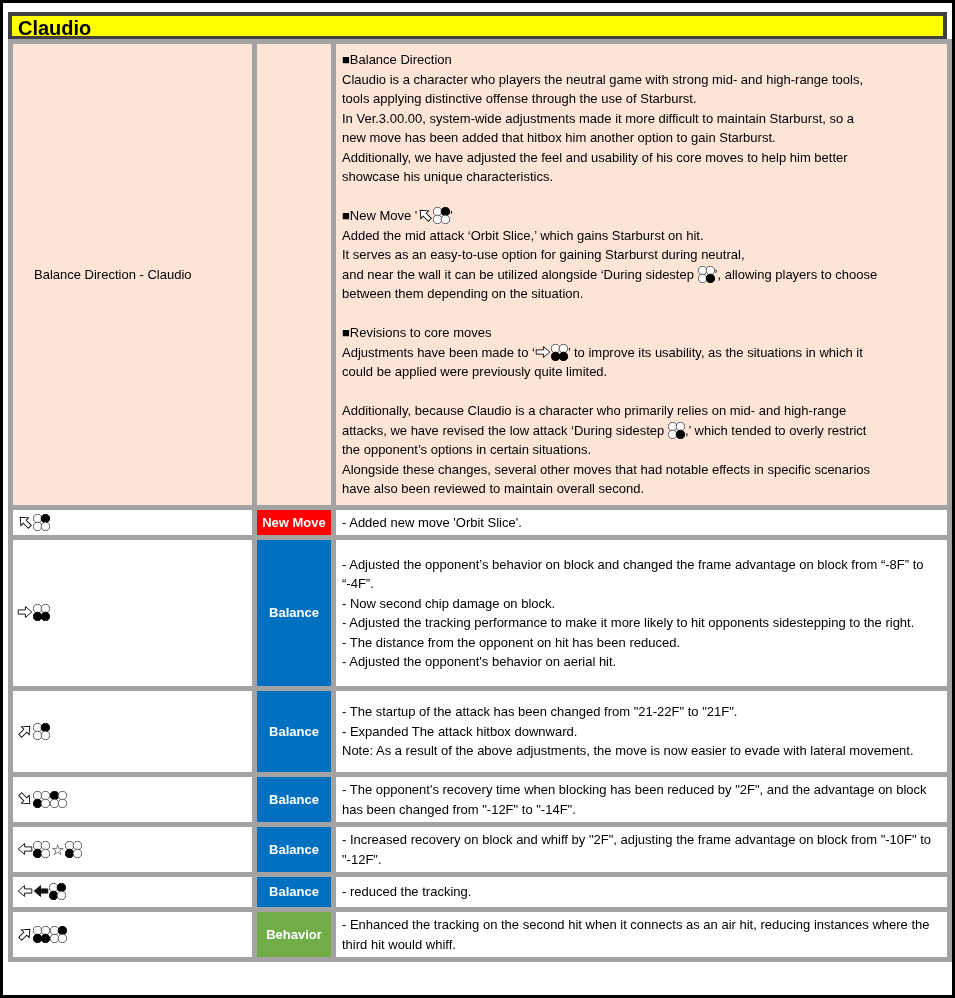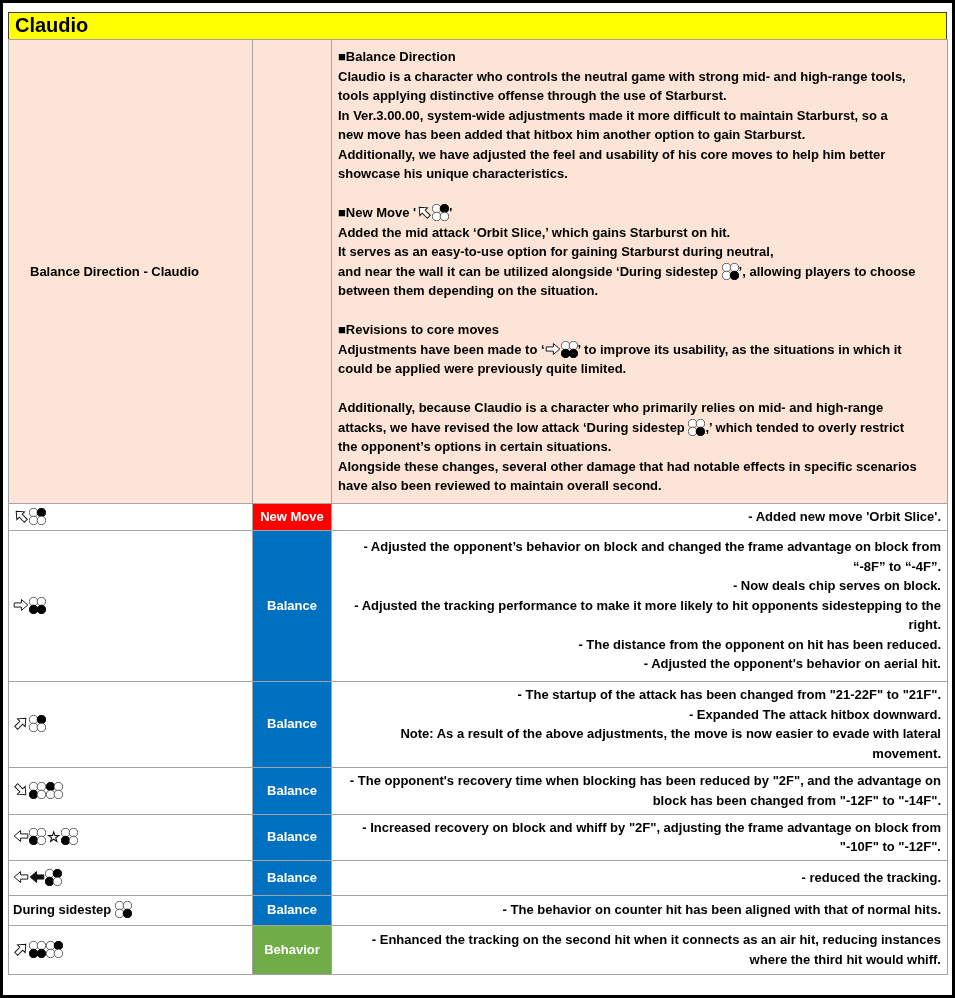--- a/index.html
+++ b/index.html
@@ -1,29 +1,29 @@
 <!DOCTYPE html>
 <html><head>
 <meta charset="utf-8">
 <style>
   html,body{margin:0;padding:0;background:#fff;}
   body{font-family:"Liberation Sans",sans-serif;color:#000;}
   .page{width:955px;height:998px;box-sizing:border-box;border:3px solid #000;
         padding:9px 5px 0 5px;background:#fff;}
-  .title-bar{width:939px;box-sizing:border-box;border:1px solid #404040;height:28px;
+  .title-bar{width:939px;box-sizing:border-box;border:4px solid #404040;height:28px;
         line-height:25px;font-size:20px;font-weight:bold;padding-left:6px;}
   table.patch{border-collapse:collapse;width:939px;table-layout:fixed;margin-top:-1px;}
-  table.patch td{border:1px solid #a3a3a3;vertical-align:middle;font-size:13px;
-        line-height:19.5px;word-wrap:break-word;font-weight:bold;}
+  table.patch td{border:5px solid #a3a3a3;vertical-align:middle;font-size:13px;
+        line-height:19.5px;word-wrap:break-word;}
   .label-cell{padding:2px 21px;}
   .text-cell{padding:6px 6px 6px 6px;}
   .tline{min-height:19.5px;}
   .move-cell{padding:2px 4px;}
   .tag-cell{text-align:center;color:#fff;font-weight:bold;font-size:13.5px;padding:0 2px;}
-  .notes-cell{padding:3px 6px;text-align:right;}
+  .notes-cell{padding:3px 6px;}
   .note{margin:0;}
   .ic{display:inline-block;vertical-align:-3px;line-height:0;}
   .ic svg{display:block;}
   .ic.btnw{vertical-align:-4px;}
   .star{font-size:15px;vertical-align:-1px;padding:0 1px;line-height:0;}
 </style>
 </head>
 <body>
 
 <div class="page">
@@ -33,21 +33,21 @@
       <col style="width:244px">
         <col style="width:79px">
         <col style="width:616px">
     </colgroup>
     <tbody>
       <tr style="height:464px">
         <td class="label-cell ov" style="background: rgb(252, 228, 214);">Balance Direction - Claudio</td>
         <td class="ov" style="background: rgb(252, 228, 214);"></td>
         <td class="ov text-cell" style="background: rgb(252, 228, 214);">
             <div class="tline">■Balance Direction</div>
-            <div class="tline">Claudio is a character who controls the neutral game with strong mid- and high-range tools,</div>
+            <div class="tline">Claudio is a character who players the neutral game with strong mid- and high-range tools,</div>
             <div class="tline">tools applying distinctive offense through the use of Starburst.</div>
             <div class="tline">In Ver.3.00.00, system-wide adjustments made it more difficult to maintain Starburst, so a</div>
             <div class="tline">new move has been added that hitbox him another option to gain Starburst.</div>
             <div class="tline">Additionally, we have adjusted the feel and usability of his core moves to help him better</div>
             <div class="tline">showcase his unique characteristics.</div>
             <div class="tline">&nbsp;</div>
             <div class="tline">■New Move '<span class="ic"><svg width="16" height="16" viewBox="0 0 20 20" style="transform:rotate(-135deg)">
                   <polygon points="1.5,7.4 10.5,7.4 10.5,3.2 18.5,10 10.5,16.8 10.5,12.6 1.5,12.6" fill="#fff" stroke="#111" stroke-width="1.2"></polygon>
                 </svg></span><span class="ic btnw"><svg width="17" height="17" viewBox="0 0 19 19">
                   <circle cx="5.1" cy="5.1" r="4.8" fill="#fff" stroke="#4a4a4a" stroke-width="1"></circle>
@@ -77,21 +77,21 @@
             <div class="tline">could be applied were previously quite limited.</div>
             <div class="tline">&nbsp;</div>
             <div class="tline">Additionally, because Claudio is a character who primarily relies on mid- and high-range</div>
             <div class="tline">attacks, we have revised the low attack ‘During sidestep <span class="ic btnw"><svg width="17" height="17" viewBox="0 0 19 19">
                   <circle cx="5.1" cy="5.1" r="4.8" fill="#fff" stroke="#4a4a4a" stroke-width="1"></circle>
                   <circle cx="13.9" cy="5.1" r="4.8" fill="#fff" stroke="#4a4a4a" stroke-width="1"></circle>
                   <circle cx="5.1" cy="13.9" r="4.8" fill="#fff" stroke="#4a4a4a" stroke-width="1"></circle>
                   <circle cx="13.9" cy="13.9" r="4.8" fill="#000" stroke="#000" stroke-width="1"></circle>
                 </svg></span>,’ which tended to overly restrict</div>
             <div class="tline">the opponent’s options in certain situations.</div>
-            <div class="tline">Alongside these changes, several other damage that had notable effects in specific scenarios</div>
+            <div class="tline">Alongside these changes, several other moves that had notable effects in specific scenarios</div>
             <div class="tline">have also been reviewed to maintain overall second.</div>
           </td>
       </tr>
     <tr style="height: 14px;">
           <td class="move-cell"><span class="ic"><svg width="16" height="16" viewBox="0 0 20 20" style="transform:rotate(-135deg)">
                 <polygon points="1.5,7.4 10.5,7.4 10.5,3.2 18.5,10 10.5,16.8 10.5,12.6 1.5,12.6" fill="#fff" stroke="#111" stroke-width="1.2"></polygon>
               </svg></span><span class="ic btnw"><svg width="17" height="17" viewBox="0 0 19 19">
                 <circle cx="5.1" cy="5.1" r="4.8" fill="#fff" stroke="#4a4a4a" stroke-width="1"></circle>
                 <circle cx="13.9" cy="5.1" r="4.8" fill="#000" stroke="#000" stroke-width="1"></circle>
                 <circle cx="5.1" cy="13.9" r="4.8" fill="#fff" stroke="#4a4a4a" stroke-width="1"></circle>
@@ -107,21 +107,21 @@
                 <polygon points="1.5,7.4 10.5,7.4 10.5,3.2 18.5,10 10.5,16.8 10.5,12.6 1.5,12.6" fill="#fff" stroke="#111" stroke-width="1.2"></polygon>
               </svg></span><span class="ic btnw"><svg width="17" height="17" viewBox="0 0 19 19">
                 <circle cx="5.1" cy="5.1" r="4.8" fill="#fff" stroke="#4a4a4a" stroke-width="1"></circle>
                 <circle cx="13.9" cy="5.1" r="4.8" fill="#fff" stroke="#4a4a4a" stroke-width="1"></circle>
                 <circle cx="5.1" cy="13.9" r="4.8" fill="#000" stroke="#000" stroke-width="1"></circle>
                 <circle cx="13.9" cy="13.9" r="4.8" fill="#000" stroke="#000" stroke-width="1"></circle>
               </svg></span></td>
           <td class="tag-cell" style="background: rgb(0, 112, 192); color: rgb(255, 255, 255);">Balance</td>
           <td class="notes-cell">
             <div class="note">- Adjusted the opponent’s behavior on block and changed the frame advantage on block from “-8F” to “-4F”.</div>
-            <div class="note">- Now deals chip serves on block.</div>
+            <div class="note">- Now second chip damage on block.</div>
             <div class="note">- Adjusted the tracking performance to make it more likely to hit opponents sidestepping to the right.</div>
             <div class="note">- The distance from the opponent on hit has been reduced.</div>
             <div class="note">- Adjusted the opponent's behavior on aerial hit.</div>
           </td>
         </tr>
         <tr style="height: 86px;">
           <td class="move-cell"><span class="ic"><svg width="16" height="16" viewBox="0 0 20 20" style="transform:rotate(-45deg)">
                 <polygon points="1.5,7.4 10.5,7.4 10.5,3.2 18.5,10 10.5,16.8 10.5,12.6 1.5,12.6" fill="#fff" stroke="#111" stroke-width="1.2"></polygon>
               </svg></span><span class="ic btnw"><svg width="17" height="17" viewBox="0 0 19 19">
                 <circle cx="5.1" cy="5.1" r="4.8" fill="#fff" stroke="#4a4a4a" stroke-width="1"></circle>
@@ -181,32 +181,20 @@
                 <polygon points="1.5,7.4 10.5,7.4 10.5,3.2 18.5,10 10.5,16.8 10.5,12.6 1.5,12.6" fill="#111" stroke="#111" stroke-width="1.2"></polygon>
               </svg></span><span class="ic btnw"><svg width="17" height="17" viewBox="0 0 19 19">
                 <circle cx="5.1" cy="5.1" r="4.8" fill="#fff" stroke="#4a4a4a" stroke-width="1"></circle>
                 <circle cx="13.9" cy="5.1" r="4.8" fill="#000" stroke="#000" stroke-width="1"></circle>
                 <circle cx="5.1" cy="13.9" r="4.8" fill="#000" stroke="#000" stroke-width="1"></circle>
                 <circle cx="13.9" cy="13.9" r="4.8" fill="#fff" stroke="#4a4a4a" stroke-width="1"></circle>
               </svg></span></td>
           <td class="tag-cell" style="background: rgb(0, 112, 192); color: rgb(255, 255, 255);">Balance</td>
           <td class="notes-cell">
             <div class="note">- reduced the tracking.</div>
-          </td>
-        </tr>
-        <tr style="height: 30px;">
-          <td class="move-cell">During sidestep <span class="ic btnw"><svg width="17" height="17" viewBox="0 0 19 19">
-                <circle cx="5.1" cy="5.1" r="4.8" fill="#fff" stroke="#4a4a4a" stroke-width="1"></circle>
-                <circle cx="13.9" cy="5.1" r="4.8" fill="#fff" stroke="#4a4a4a" stroke-width="1"></circle>
-                <circle cx="5.1" cy="13.9" r="4.8" fill="#fff" stroke="#4a4a4a" stroke-width="1"></circle>
-                <circle cx="13.9" cy="13.9" r="4.8" fill="#000" stroke="#000" stroke-width="1"></circle>
-              </svg></span></td>
-          <td class="tag-cell" style="background: rgb(0, 112, 192); color: rgb(255, 255, 255);">Balance</td>
-          <td class="notes-cell">
-            <div class="note">- The behavior on counter hit has been aligned with that of normal hits.</div>
           </td>
         </tr>
         <tr style="height: 49px; padding-left: 8px;">
           <td class="move-cell"><span class="ic"><svg width="16" height="16" viewBox="0 0 20 20" style="transform:rotate(-45deg)">
                 <polygon points="1.5,7.4 10.5,7.4 10.5,3.2 18.5,10 10.5,16.8 10.5,12.6 1.5,12.6" fill="#fff" stroke="#111" stroke-width="1.2"></polygon>
               </svg></span><span class="ic btnw"><svg width="17" height="17" viewBox="0 0 19 19">
                 <circle cx="5.1" cy="5.1" r="4.8" fill="#fff" stroke="#4a4a4a" stroke-width="1"></circle>
                 <circle cx="13.9" cy="5.1" r="4.8" fill="#fff" stroke="#4a4a4a" stroke-width="1"></circle>
                 <circle cx="5.1" cy="13.9" r="4.8" fill="#000" stroke="#000" stroke-width="1"></circle>
                 <circle cx="13.9" cy="13.9" r="4.8" fill="#000" stroke="#000" stroke-width="1"></circle>

